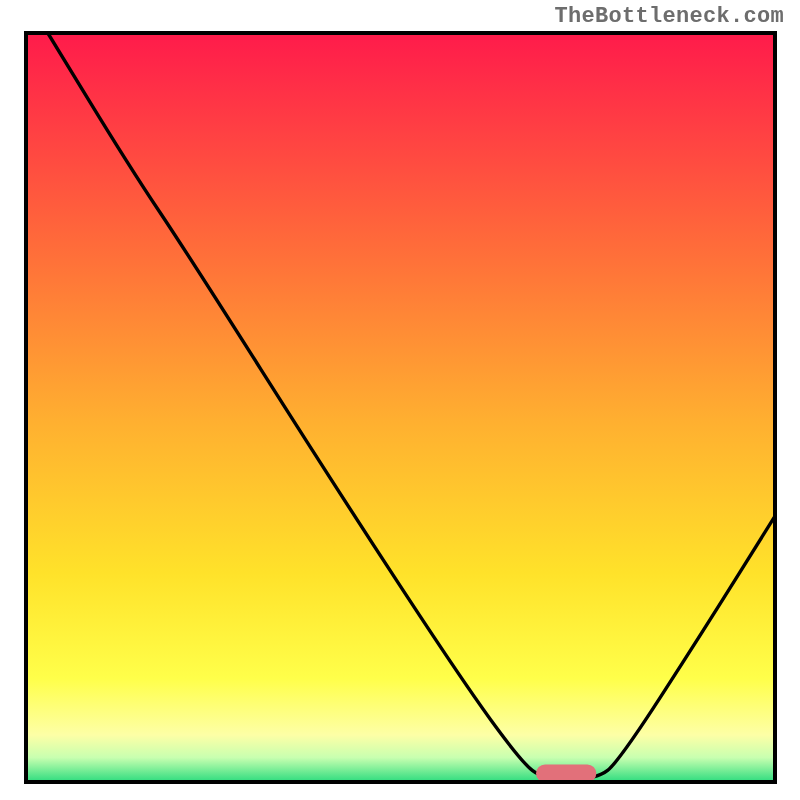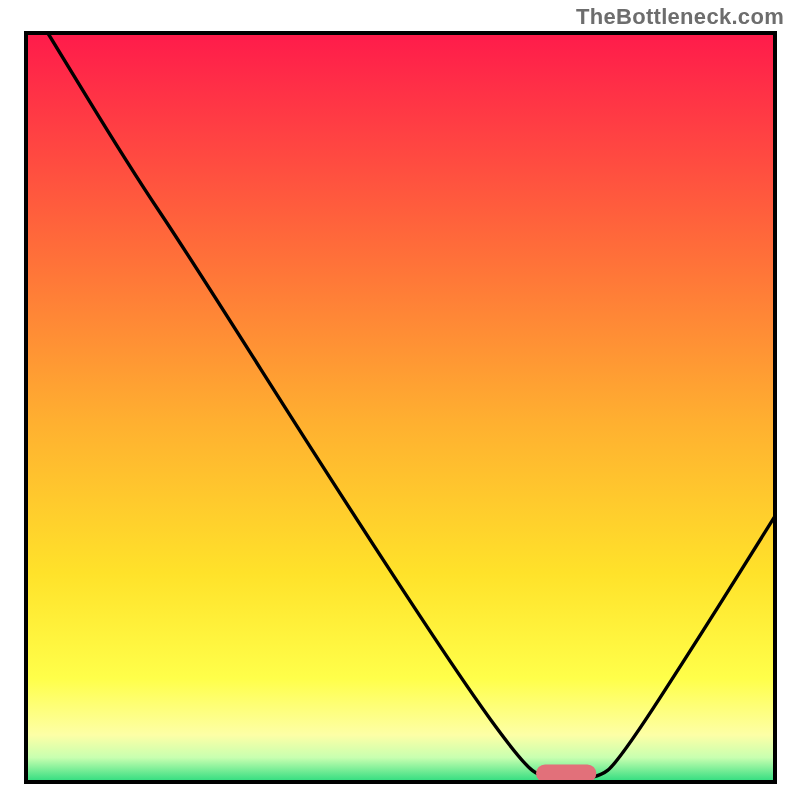--- a/index.html
+++ b/index.html
@@ -7,21 +7,21 @@
     padding: 0;
     width: 800px;
     height: 800px;
     background: #ffffff;
     overflow: hidden;
   }
   .watermark {
     position: absolute;
     top: 4px;
     right: 16px;
-    font-family: Liberation Sans, sans-serif;
+    font-family: Liberation Mono, monospace;
     font-size: 22px;
     font-weight: 600;
     color: #6d6d6d;
     letter-spacing: 0.3px;
     z-index: 5;
   }
   .plot-frame {
     position: absolute;
     left: 24px;
     top: 31px;

